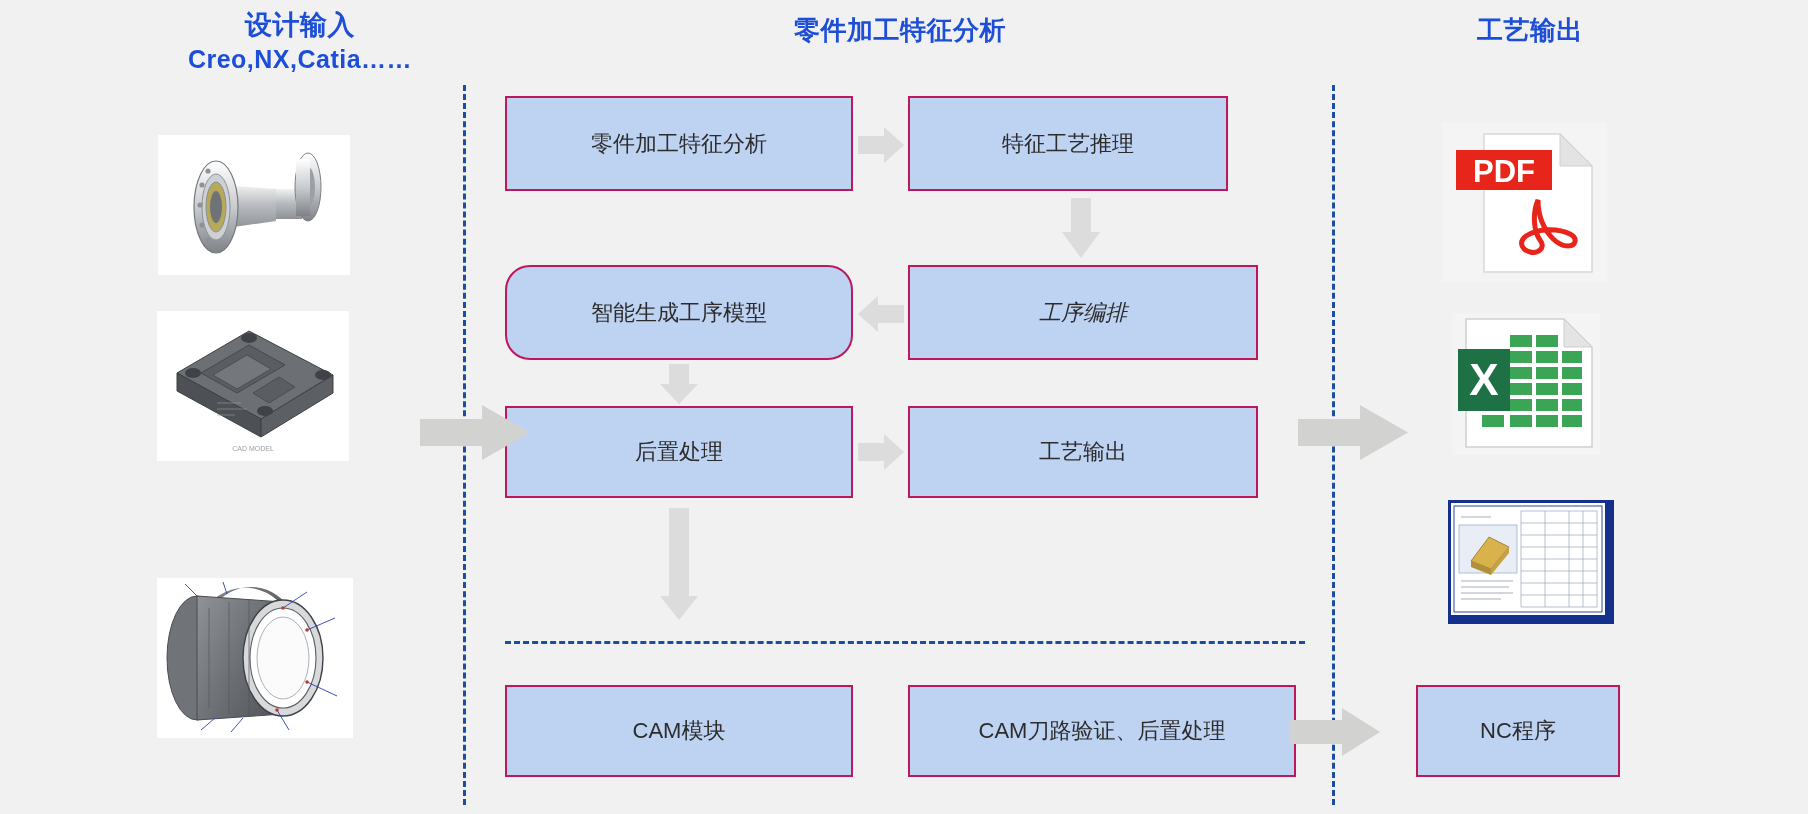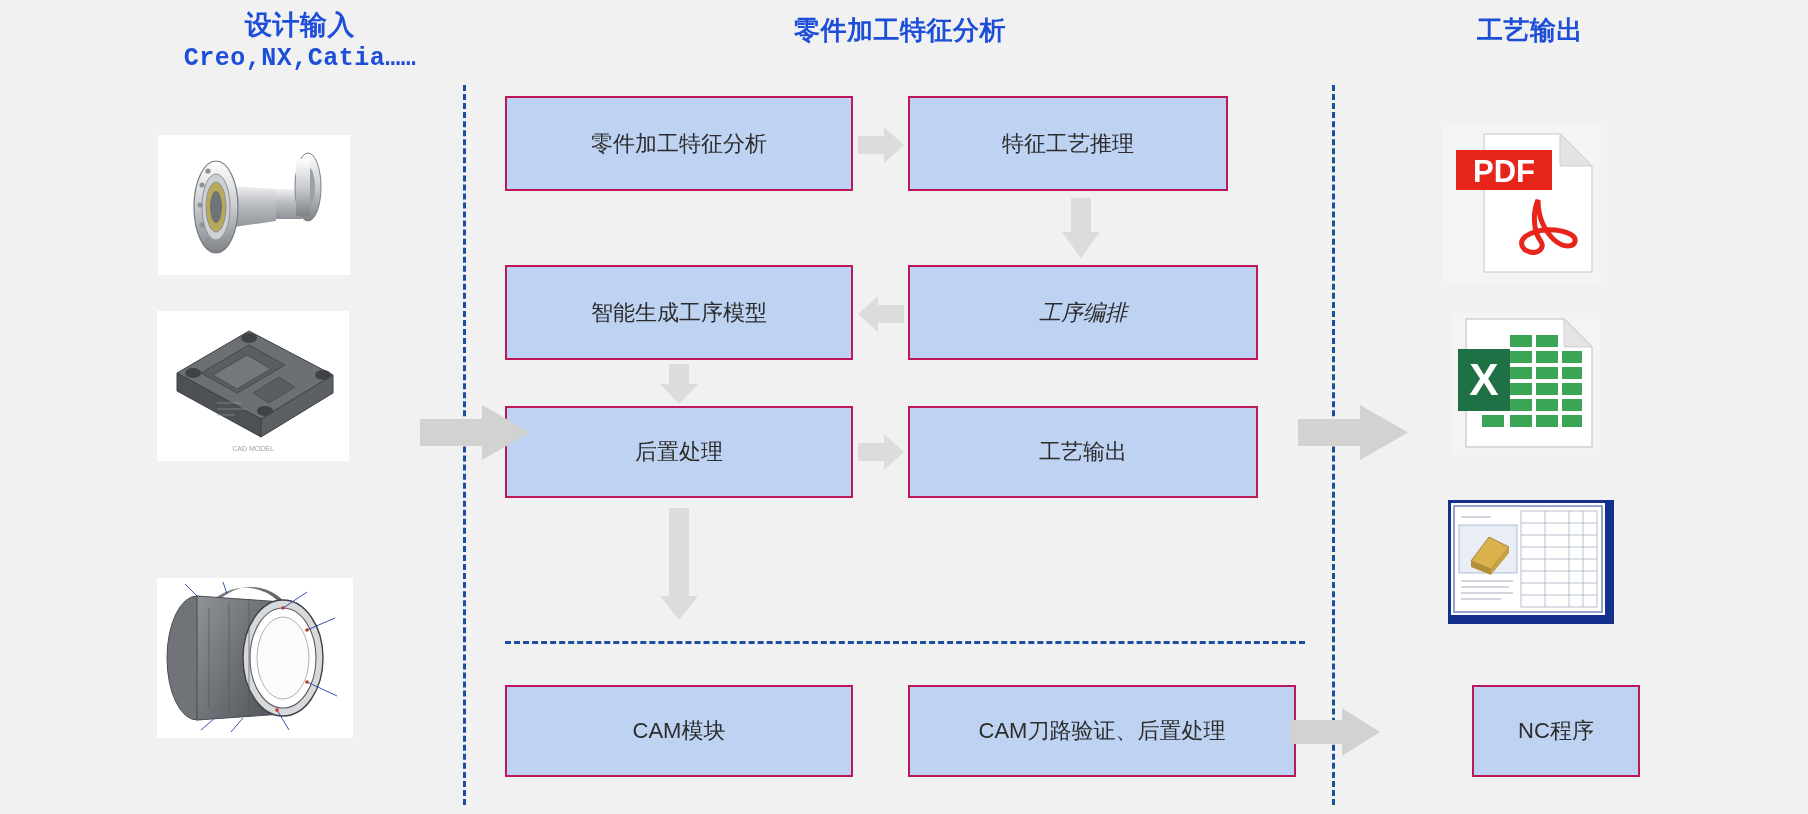--- a/index.html
+++ b/index.html
@@ -15,21 +15,21 @@
   
   .col-title{
     position:absolute;
     color:#1d4ed8;
     font-weight:bold;
     text-align:center;
     line-height:1.28;
     letter-spacing:.5px;
   }
   #title-left{left:60px;top:8px;width:480px;font-size:27px;}
-  #title-left .sub{font-size:25px;display:block;font-family:Liberation Mono, monospace;}
+  #title-left .sub{font-size:25px;display:block;}
   #title-center{left:600px;top:14px;width:600px;font-size:26px;}
   #title-right{left:1360px;top:14px;width:340px;font-size:26px;}
 
   
   .vsep{
     position:absolute;top:85px;height:720px;width:0;
     border-left:3px dashed #1b4da0;
   }
   #vsep-left{left:463px;}
   #vsep-right{left:1332px;}
@@ -45,27 +45,27 @@
     border:2px solid #be185d;
     color:#2c2c2c;
     font-size:22px;
     display:flex;align-items:center;justify-content:center;
     box-sizing:border-box;
     text-align:center;
     white-space:nowrap;
   }
   #box-r1c1{left:505px;top:96px;width:348px;height:95px;}
   #box-r1c2{left:908px;top:96px;width:320px;height:95px;}
-  #box-r2c1{left:505px;top:265px;width:348px;height:95px;}
+  #box-r2c1{left:505px;top:265px;width:348px;height:95px;border-radius:25px;}
   #box-r2c2{left:908px;top:265px;width:350px;height:95px;font-style:italic;}
   #box-r3c1{left:505px;top:406px;width:348px;height:92px;}
   #box-r3c2{left:908px;top:406px;width:350px;height:92px;}
   #box-r4c1{left:505px;top:685px;width:348px;height:92px;}
   #box-r4c2{left:908px;top:685px;width:388px;height:92px;}
-  #box-out-nc{left:1472px;top:685px;width:168px;height:92px;}
+  #box-out-nc{left:1416px;top:685px;width:204px;height:92px;}
 
   
   .arrow{position:absolute;}
   .arrow svg{display:block;}
 
   
   .thumb{
     position:absolute;
     background:#8b5cf6;
     overflow:hidden;

